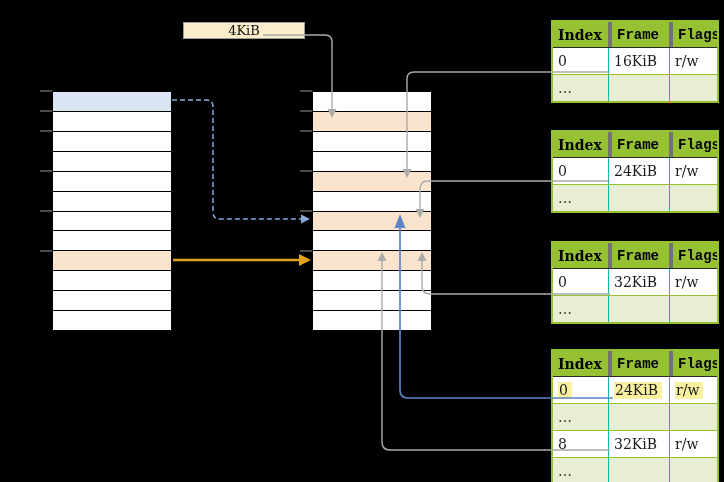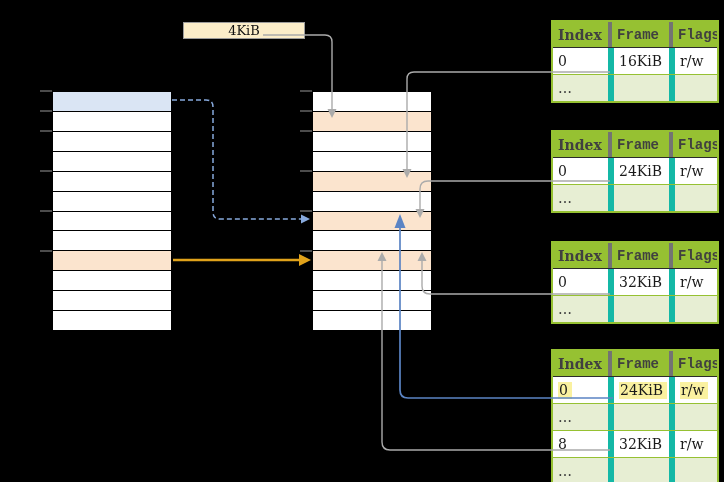--- a/index.html
+++ b/index.html
@@ -35,22 +35,22 @@
   .trow + .trow{border-top:1px solid var(--c-table_green);}
   .thead + .trow{border-top:1px solid #2a2a2a;}
   .trow.shaded{background:var(--c-row_green);}
   .tcell{
     box-sizing:border-box;display:flex;align-items:center;
     padding-left:5px;font-size:14px;color:#1a1a1a;overflow:hidden;
   }
   .tcell:nth-child(1){width:55px;}
   .tcell:nth-child(2){width:61px;}
   .tcell:nth-child(3){width:48px;}
-  .tcell + .tcell{border-left:6px solid #14b8a6;}
-  .thead .tcell{color:#404040;font-weight:bold;padding-left:5px;}
+  .tcell + .tcell{border-left:1px solid #14b8a6;}
+  .thead .tcell{color:#000000;font-weight:bold;padding-left:5px;}
   .thead .tcell + .tcell{border-left:4px solid #737373;font-family:Liberation Mono, monospace;}
   .shaded .tcell{color:#3a3a3a;}
   .hl{background:var(--c-highlight);padding:0 4px 1px 1px;}
 
   svg.overlay{position:absolute;left:0;top:0;pointer-events:none;}
 </style>
 </head>
 <body>
 
 <div class="stage">

